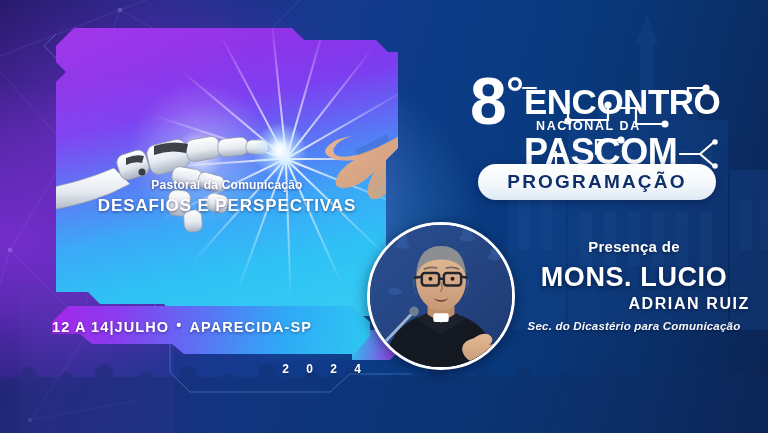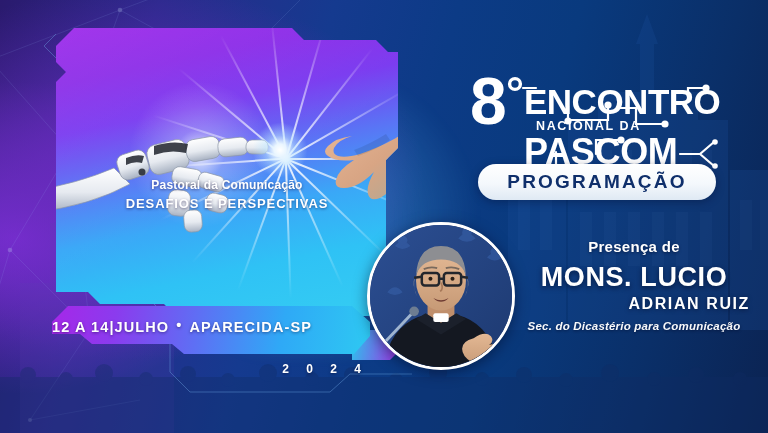--- a/index.html
+++ b/index.html
@@ -67,21 +67,21 @@
   .robot-hand { position:absolute; left:0px; top:70px; width:250px; height:150px; }
   .human-hand { position:absolute; left:210px; top:32px; width:230px; height:170px; }
 
   
   #theme-text {
     position:absolute; left:56px; top:178px; width:342px;
     text-align:center; color:#ffffff; line-height:1.22;
     text-shadow:0 1px 3px rgba(20,10,60,.55);
   }
   #theme-text .l1, #theme-text .l2 { font-size:12px; font-weight:700; letter-spacing:.2px; }
-  #theme-text .l3 { font-size:13px; font-weight:800; letter-spacing:.9px; margin-top:3px; }
+  #theme-text .l3 { font-size:17px; font-weight:800; letter-spacing:.9px; margin-top:3px; }
 
   
   #date-bar {
     position:absolute; left:52px; top:306px; width:318px; height:48px;
     background:linear-gradient(100deg,#a627e8 0%, #8b3bee 20%, #5f6ef4 45%, #2fa9f6 72%, #2ec9f2 100%);
     clip-path:polygon(
       16px 0, 300px 0, 318px 16px, 318px 30px, 302px 48px,
       132px 48px, 120px 38px, 40px 38px, 28px 28px, 0 28px, 0 16px);
     display:flex; align-items:center; justify-content:flex-start;
   }

